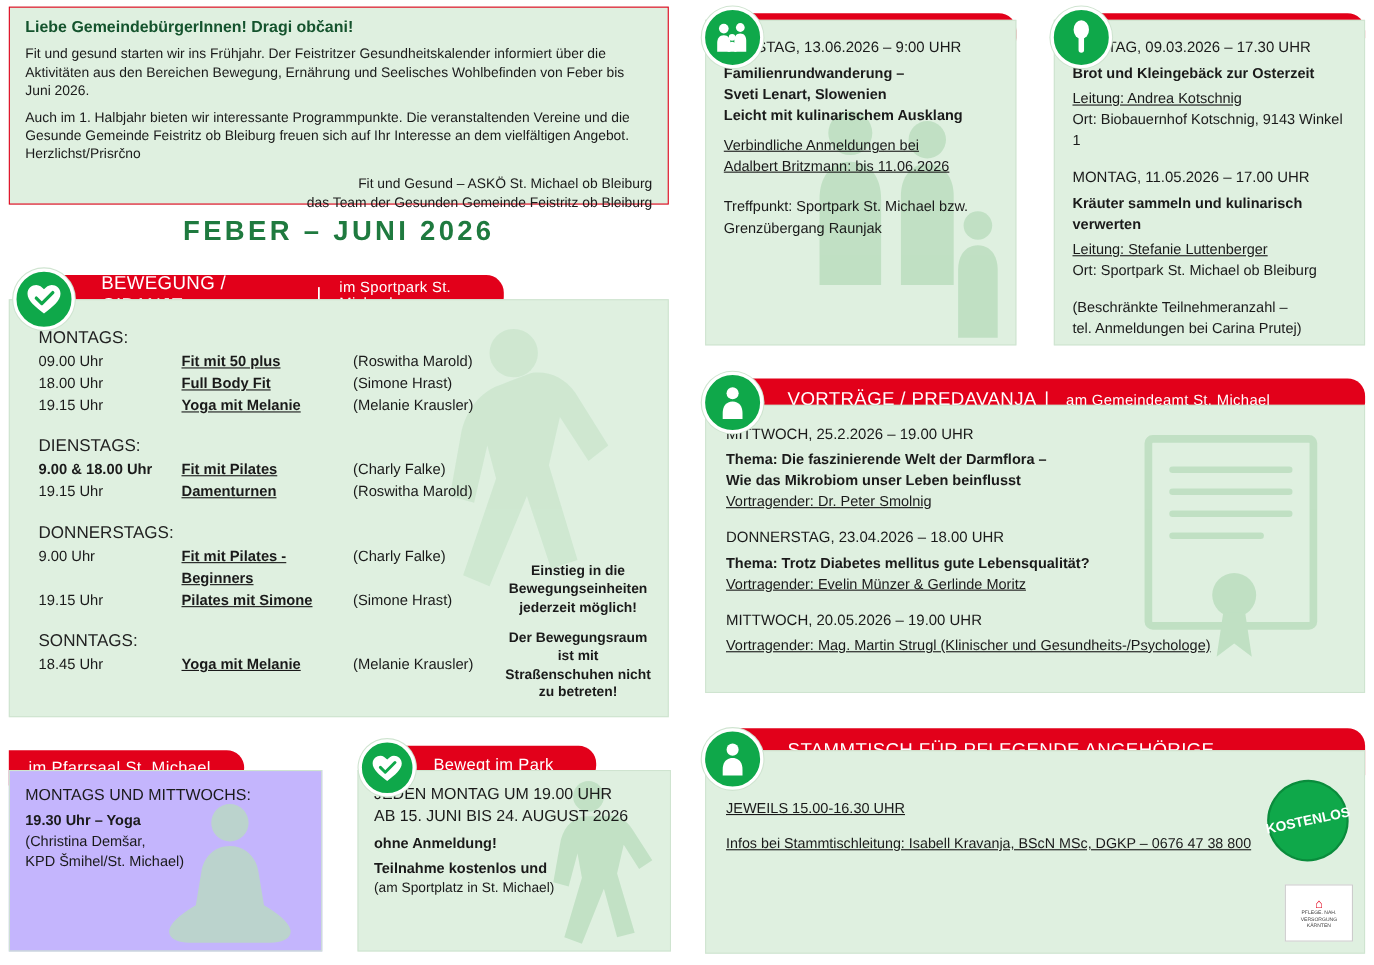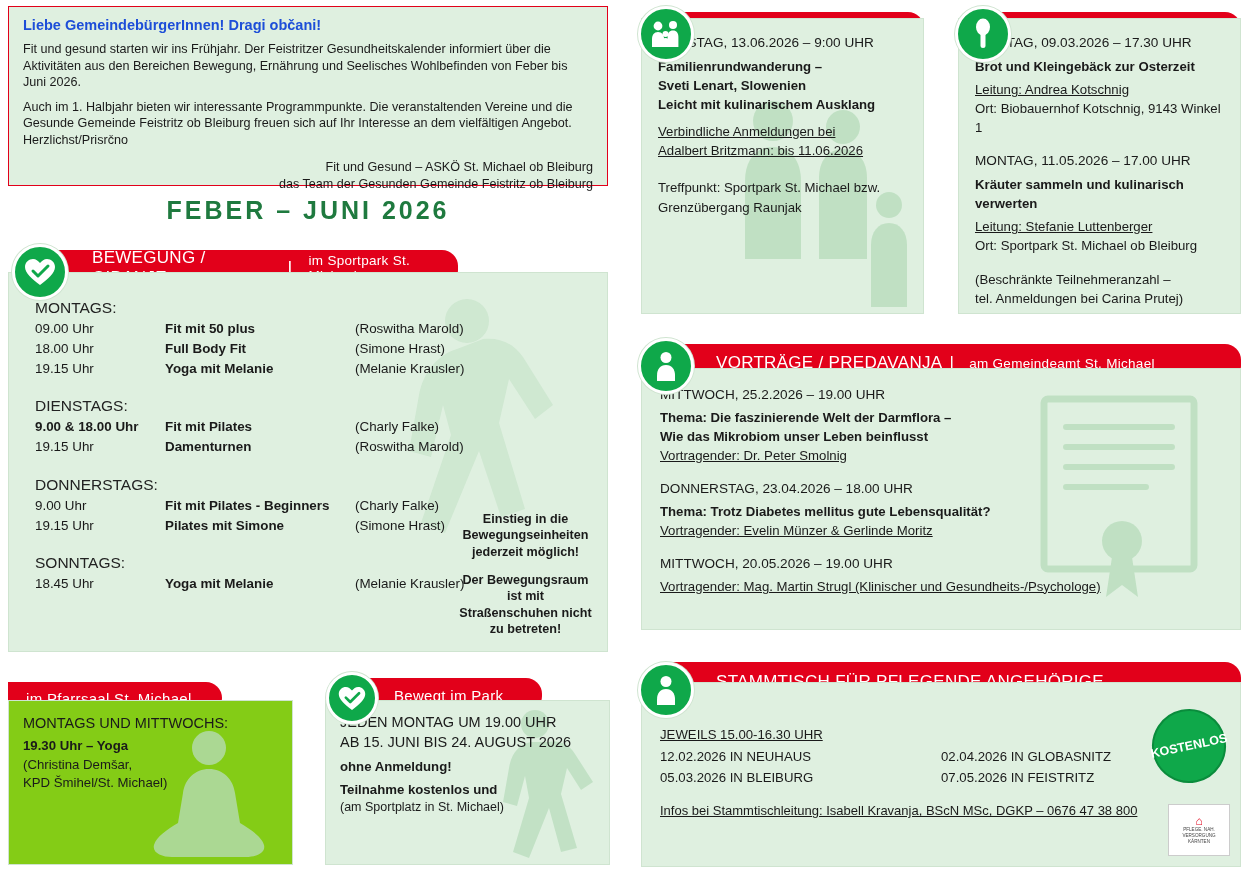--- a/index.html
+++ b/index.html
@@ -16,21 +16,21 @@
 
   
   .box { position:absolute; }
   .greenbox {
     background:#dff0e0;
     border:1px solid #cfe4d0;
   }
 
   
   #intro { left:8px; top:6px; width:600px; height:180px; background:#dff0e0; border:1px solid #e2001a; padding:10px 14px; }
-  #intro .head { color:#1d4ed8; font-size:14.5px; font-weight:bold; margin-bottom:8px; }
+  #intro .head { color:#14532d; font-size:14.5px; font-weight:bold; margin-bottom:8px; }
   #intro p { margin:0 0 8px 0; font-size:12.6px; line-height:1.32; }
   #intro .sig { text-align:right; font-size:12.6px; line-height:1.34; margin-top:10px; }
 
   
   #maintitle {
     left:8px; top:196px; width:600px; text-align:center;
     color:#1f7a3f; font-size:25px; font-weight:bold; letter-spacing:3px;
   }
 
   
@@ -59,30 +59,30 @@
   
   #bewegung-box { left:8px; top:272px; width:600px; height:380px; background:#dff0e0; overflow:hidden; }
   #bewegung-box .watermark {
     position:absolute; right:30px; top:10px; opacity:.5;
   }
   .daycol { position:absolute; font-size:14.5px; }
   .daygroup { margin-bottom:18px; }
   .dayname { font-size:15.5px; color:#222; margin-bottom:2px; }
   .row { display:flex; font-size:13.4px; line-height:1.5; }
   .row .t { width:130px; }
-  .row .n { width:190px; font-weight:bold; }
+  .row .n { width:156px; font-weight:bold;text-decoration:underline; }
   .row .w { }
   .note {
     position:absolute; right:14px; top:238px; width:135px; text-align:center;
     font-size:12.6px; font-weight:bold; line-height:1.3;
   }
   .note p { margin:0 0 12px 0; }
 
   
-  #pfarrsaal-box { left:8px; top:700px; width:285px; height:165px; background:#84cc16; overflow:hidden; }
+  #pfarrsaal-box { left:8px; top:700px; width:285px; height:165px; background:#c4b5fd; overflow:hidden; }
   #park-box { left:325px; top:700px; width:285px; height:165px; background:#dff0e0; overflow:hidden; }
   .smallbody { padding:12px 14px; font-size:13.2px; line-height:1.4; position:relative; z-index:2;}
 
   
   #wander-box { left:641px; top:18px; width:283px; height:296px; background:#dff0e0; overflow:hidden;}
   #workshop-box { left:958px; top:18px; width:283px; height:296px; background:#dff0e0; overflow:hidden;}
   #vortrag-box { left:641px; top:368px; width:600px; height:262px; background:#dff0e0; overflow:hidden;}
   #stammtisch-box { left:641px; top:682px; width:600px; height:185px; background:#dff0e0; overflow:hidden;}
 
   .rbody { padding:14px 16px 0 16px; font-size:13.2px; line-height:1.45; position:relative; z-index:2; }
@@ -371,30 +371,20 @@
   <div class="badge" style="left:638px; top:662px;">
     <svg width="30" height="32" viewBox="0 0 30 32">
       <circle cx="15" cy="7.5" r="5.5" fill="#fff"></circle>
       <path d="M15 15c-6 0-9 4.5-9 10.5V31h18v-5.5C24 19.5 21 15 15 15z" fill="#fff"></path>
     </svg>
   </div>
   <div class="box greenbox" id="stammtisch-box">
     <div class="kostenlos">KOSTENLOS</div>
     <div class="rbody" style="padding:42px 18px 0 18px;">
       <div style="margin-bottom:2px;text-decoration:underline;">JEWEILS 15.00-16.30 UHR</div>
-      <div class="dates">
-        <div>
-          <div>12.02.2026 IN NEUHAUS</div>
-          <div>05.03.2026 IN BLEIBURG</div>
-        </div>
-        <div>
-          <div>02.04.2026 IN GLOBASNITZ</div>
-          <div>07.05.2026 IN FEISTRITZ</div>
-        </div>
-      </div>
       <div class="infoline">Infos bei Stammtischleitung: Isabell Kravanja, BScN MSc, DGKP – 0676 47 38 800</div>
     </div>
     <div class="logo-pflege">
       <div class="hs">⌂</div>
       <div>PFLEGE. NAH.</div>
       <div>VERSORGUNG</div>
       <div>KÄRNTEN</div>
     </div>
   </div>
 

